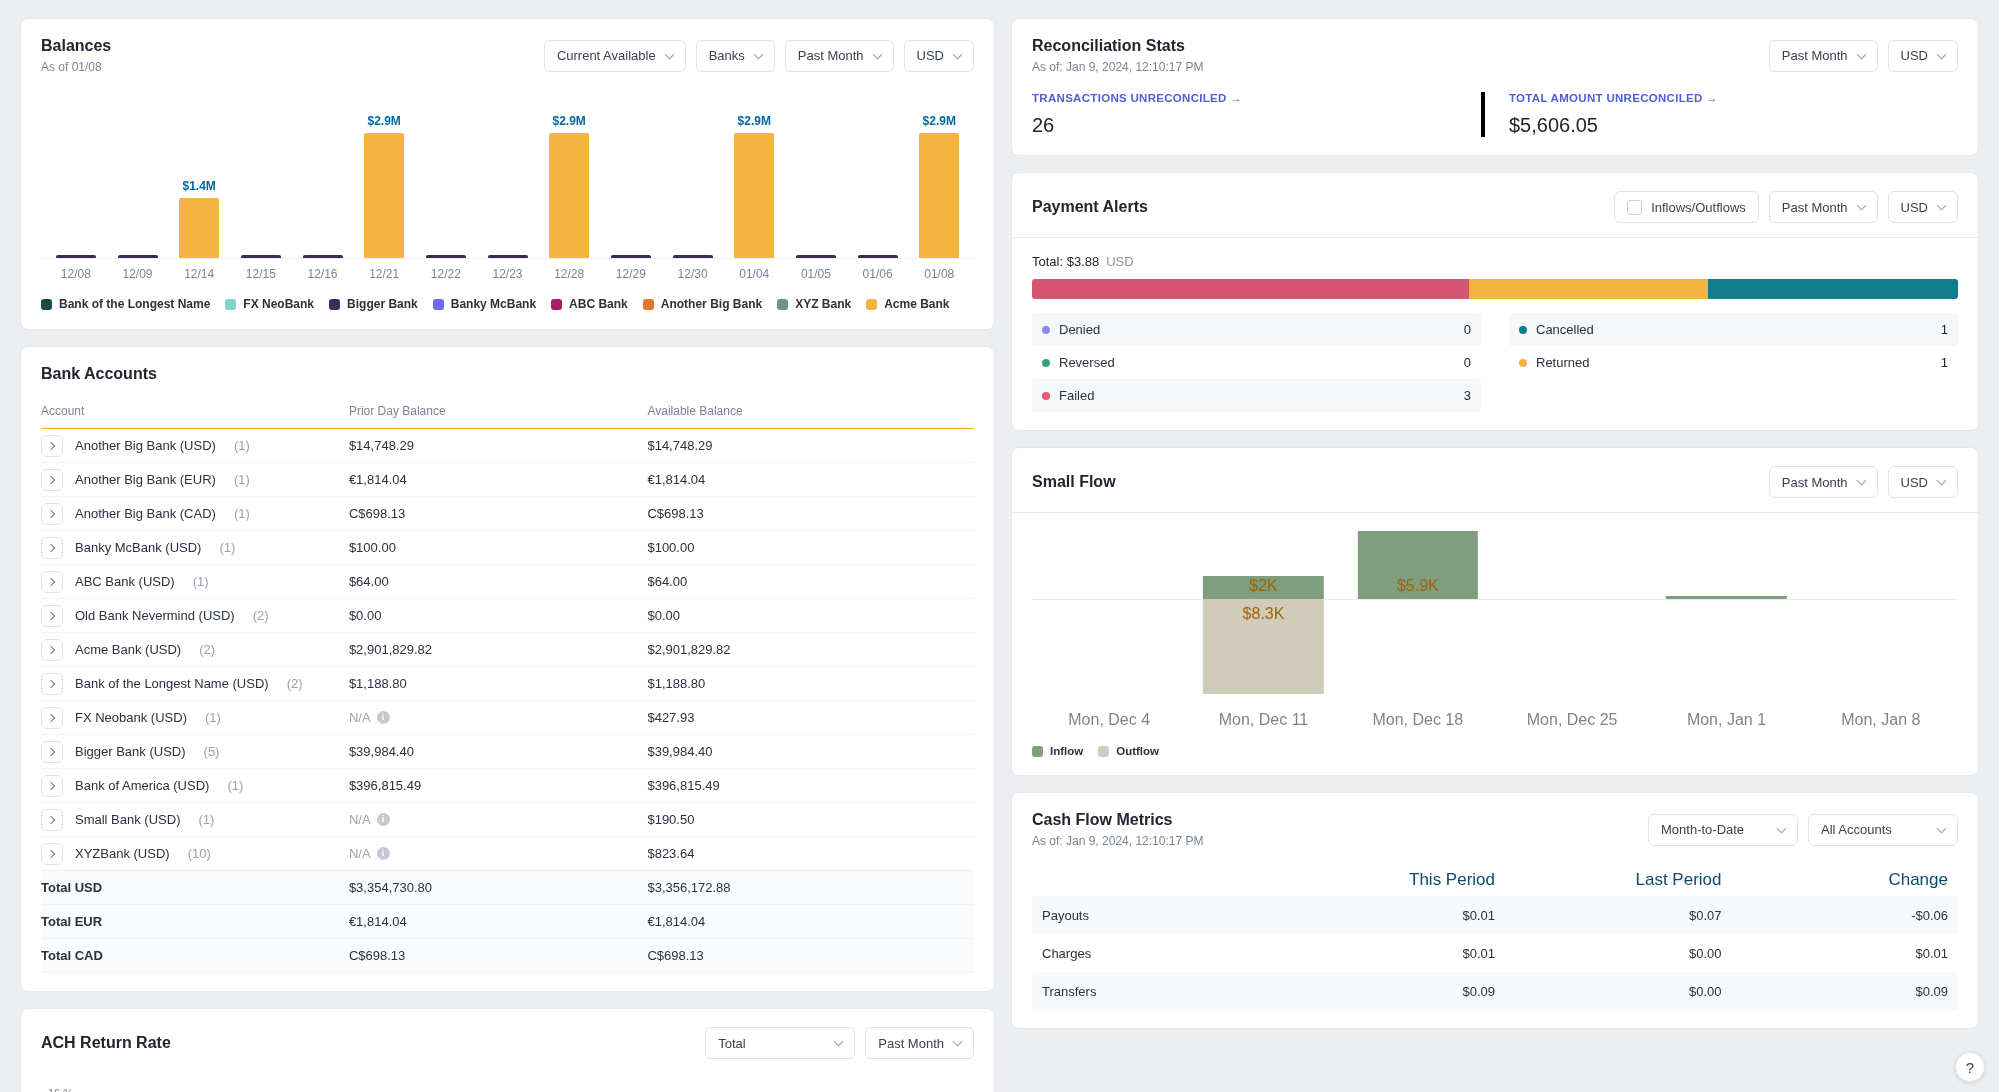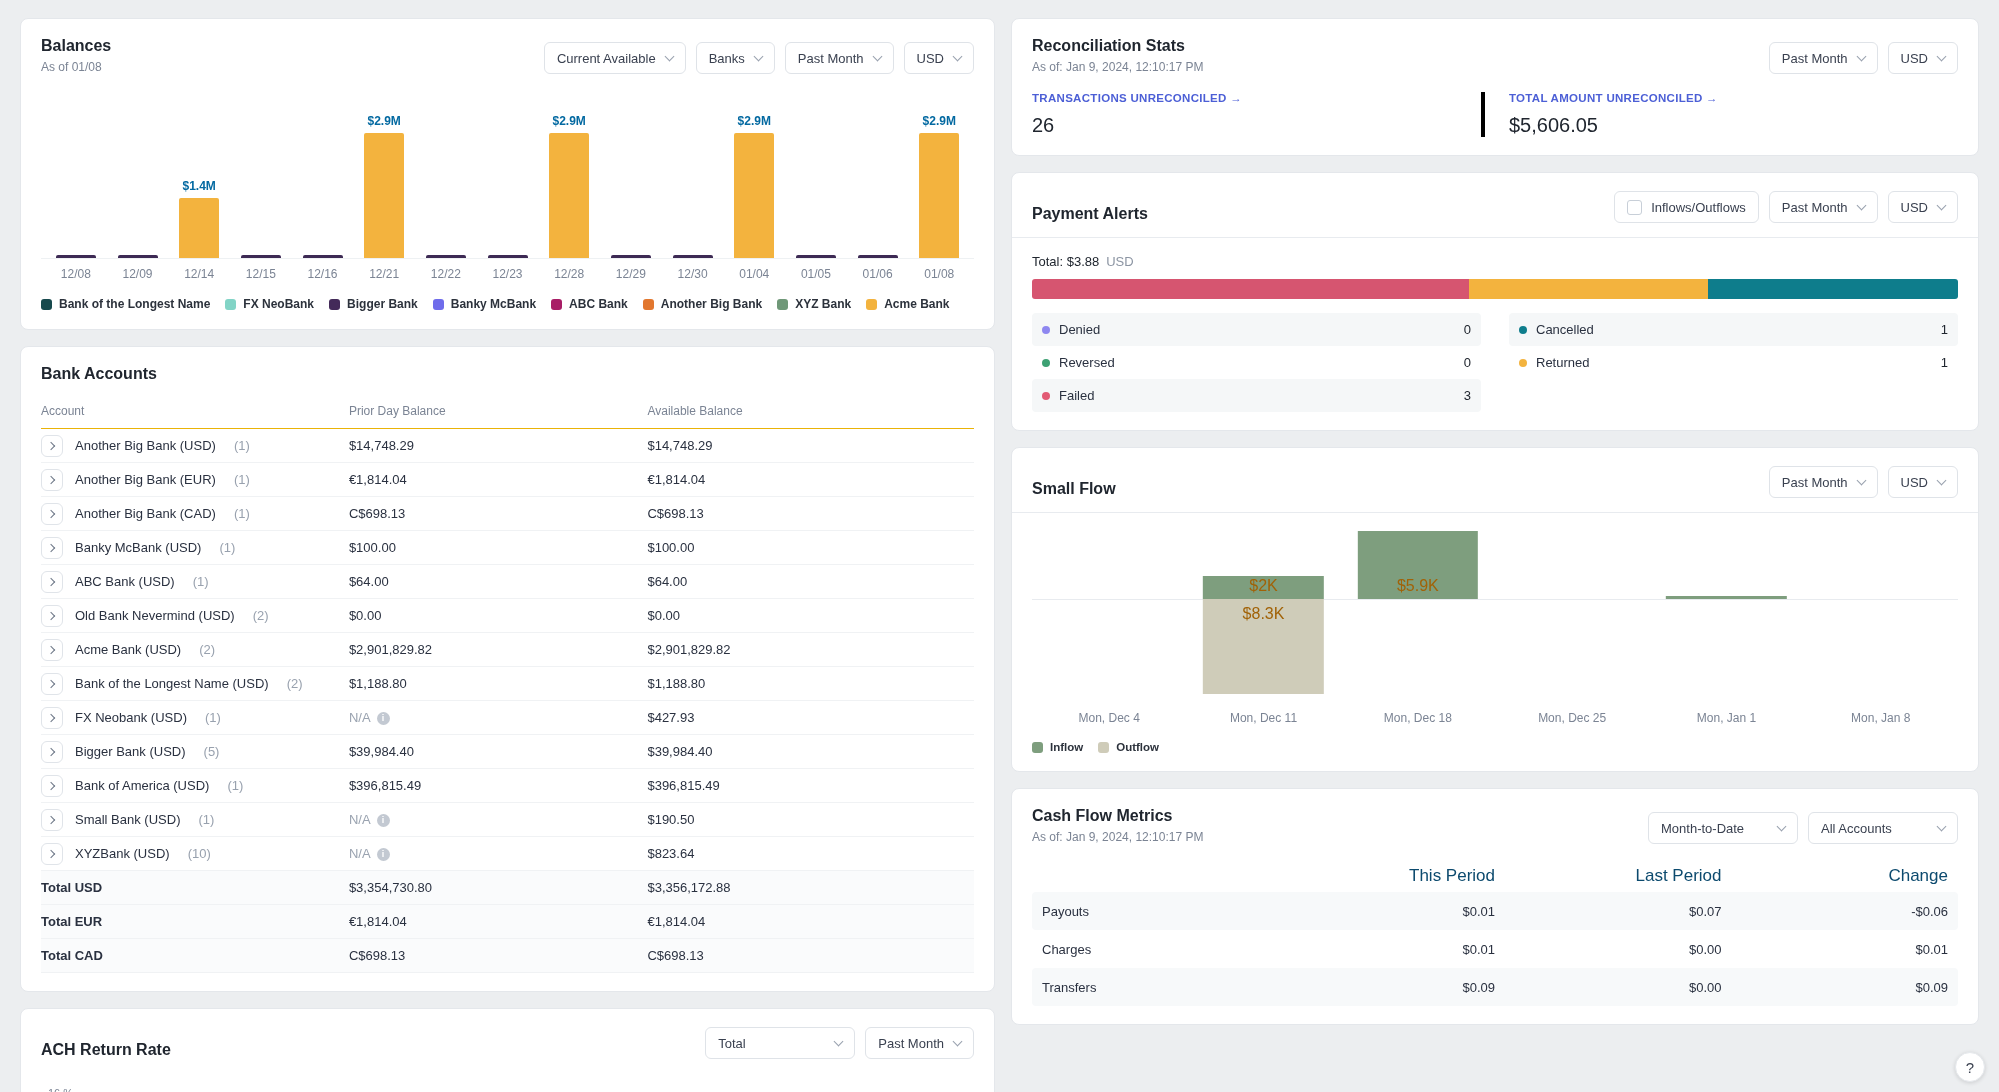--- a/index.html
+++ b/index.html
@@ -2,21 +2,21 @@
 <html><head>
 <meta charset="utf-8">
 <style>
 *{box-sizing:border-box;margin:0;padding:0}
 html,body{width:1999px;height:1092px;overflow:hidden}
 body{background:#eceef0;font-family:"Liberation Sans",sans-serif;color:#232a35;display:flex;gap:16px;padding:18px 20px;align-items:flex-start;position:relative}
 .col{display:flex;flex-direction:column;gap:16px}
 .col-left{width:975px;flex:none}
 .col-right{flex:1;min-width:0}
 .panel{background:#fff;border:1px solid #e4e7eb;border-radius:8px;padding:18px 20px}
-.panel-head{display:flex;justify-content:space-between;align-items:flex-end}
+.panel-head{display:flex;justify-content:space-between;align-items:center}
 .title{font-size:16px;font-weight:700;color:#20262f}
 .subtitle{font-size:12px;color:#7b8494;margin-top:5px}
 .controls{display:flex;gap:10px;align-items:center}
 .dd{height:32px;background:#fff;border:1px solid #dfe3e8;border-radius:6px;display:flex;align-items:center;gap:10px;padding:0 12px;font-size:13px;color:#3a4150;cursor:pointer;white-space:nowrap}
 .dd-wide{width:150px;justify-content:space-between}
 .chev{width:7px;height:7px;border-right:1.5px solid #98a1ae;border-bottom:1.5px solid #98a1ae;transform:rotate(45deg);margin-top:-3px;flex:none}
 .full-divider{height:1px;background:#e8ebef;margin:14px -20px 0}
 
 .bal-chart{display:flex;justify-content:space-between;margin-top:16px;position:relative;padding:0 4px}
 .bal-chart::after{content:"";position:absolute;top:168px;left:0;right:0;height:1px;background:#eef1f3}
@@ -29,21 +29,21 @@
 .lg-item{display:flex;align-items:center;gap:7px;font-size:12px;font-weight:700;color:#2c323c;white-space:nowrap}
 .lg-swatch{width:11px;height:11px;border-radius:3px;flex:none}
 
 .bk-head,.bk-row,.bk-total{display:grid;grid-template-columns:33% 32% 35%;align-items:center}
 .bk-head{height:36px;font-size:12px;color:#7b8494;border-bottom:1px solid #eab308;margin-top:10px}
 .bk-row{height:34px;border-bottom:1px solid #f0f2f4;font-size:13px;color:#2a3140}
 .name-cell{display:flex;align-items:center;gap:12px}
 .row-chev-btn{width:22px;height:22px;border:1px solid #e0e4e9;border-radius:6px;background:#fff;display:flex;align-items:center;justify-content:center;cursor:pointer;flex:none}
 .row-chev{width:6px;height:6px;border-right:1.5px solid #6c7686;border-bottom:1.5px solid #6c7686;transform:rotate(-45deg);margin-left:-2px}
 .count{color:#98a1ae;margin-left:6px}
-.na-wrap{display:flex;align-items:flex-end;gap:6px;color:#9aa3b0}
+.na-wrap{display:flex;align-items:center;gap:6px;color:#9aa3b0}
 .info-icon{width:13px;height:13px;border-radius:50%;background:#c3c9d2;color:#fff;font-size:9px;line-height:13px;text-align:center;font-weight:700;font-style:normal;cursor:pointer}
 .bk-total{height:34px;background:#fafbfc;font-size:13px;border-bottom:1px solid #f0f2f4;color:#2a3140}
 .bk-total .lbl{font-weight:700}
 
 .ach-panel{height:230px;overflow:hidden}
 .ach-body{margin-top:28px;display:flex;flex-direction:column;gap:36px}
 .ach-row{display:flex;align-items:center;gap:10px}
 .ach-tick{font-size:11px;color:#7b8494;width:32px;text-align:right;flex:none}
 
 .recon-stats{display:flex;margin-top:18px}
@@ -69,21 +69,21 @@
 .cf-cols{display:flex;position:relative}
 .cf-col{flex:1;position:relative}
 .cf-up{height:74px;position:relative}
 .cf-down{height:96px;position:relative}
 .cf-bar-in{position:absolute;bottom:0;left:50%;transform:translateX(-50%);width:78%}
 .cf-bar-out{position:absolute;top:0;left:50%;transform:translateX(-50%);width:78%}
 .cf-lbl{position:absolute;left:50%;transform:translateX(-50%);font-size:16px;color:#a16207;white-space:nowrap;z-index:2}
 .cf-lbl-in{bottom:4px}
 .cf-lbl-out{top:6px}
 .cf-xlabels{display:flex;margin-top:16px}
-.cf-x{flex:1;text-align:center;font-size:12px;color:#7b8494;white-space:nowrap}
+.cf-x{flex:1;text-align:center;font-size:16px;color:#7b8494;white-space:nowrap}
 .cf-legend{margin-top:16px}
 .cf-legend .lg-item{font-size:11.5px}
 
 .mx-head,.mx-row{display:grid;grid-template-columns:25% 25% 25% 25%;align-items:center;padding:0 10px}
 .mx-head{height:32px;font-size:17px;color:#0c4a6e;margin-top:16px}
 .mx-row{height:38px;font-size:13px;color:#2a3140;border-radius:4px}
 .mx-row:nth-child(odd){background:#f7f9fa}
 .r{text-align:right}
 
 .help-btn{position:fixed;right:14px;bottom:10px;width:30px;height:30px;border-radius:50%;background:#fff;border:1px solid #e4e7eb;box-shadow:0 1px 4px rgba(0,0,0,.14);display:flex;align-items:center;justify-content:center;font-size:15px;color:#3a4150;cursor:pointer;font-family:"Liberation Sans",sans-serif}

